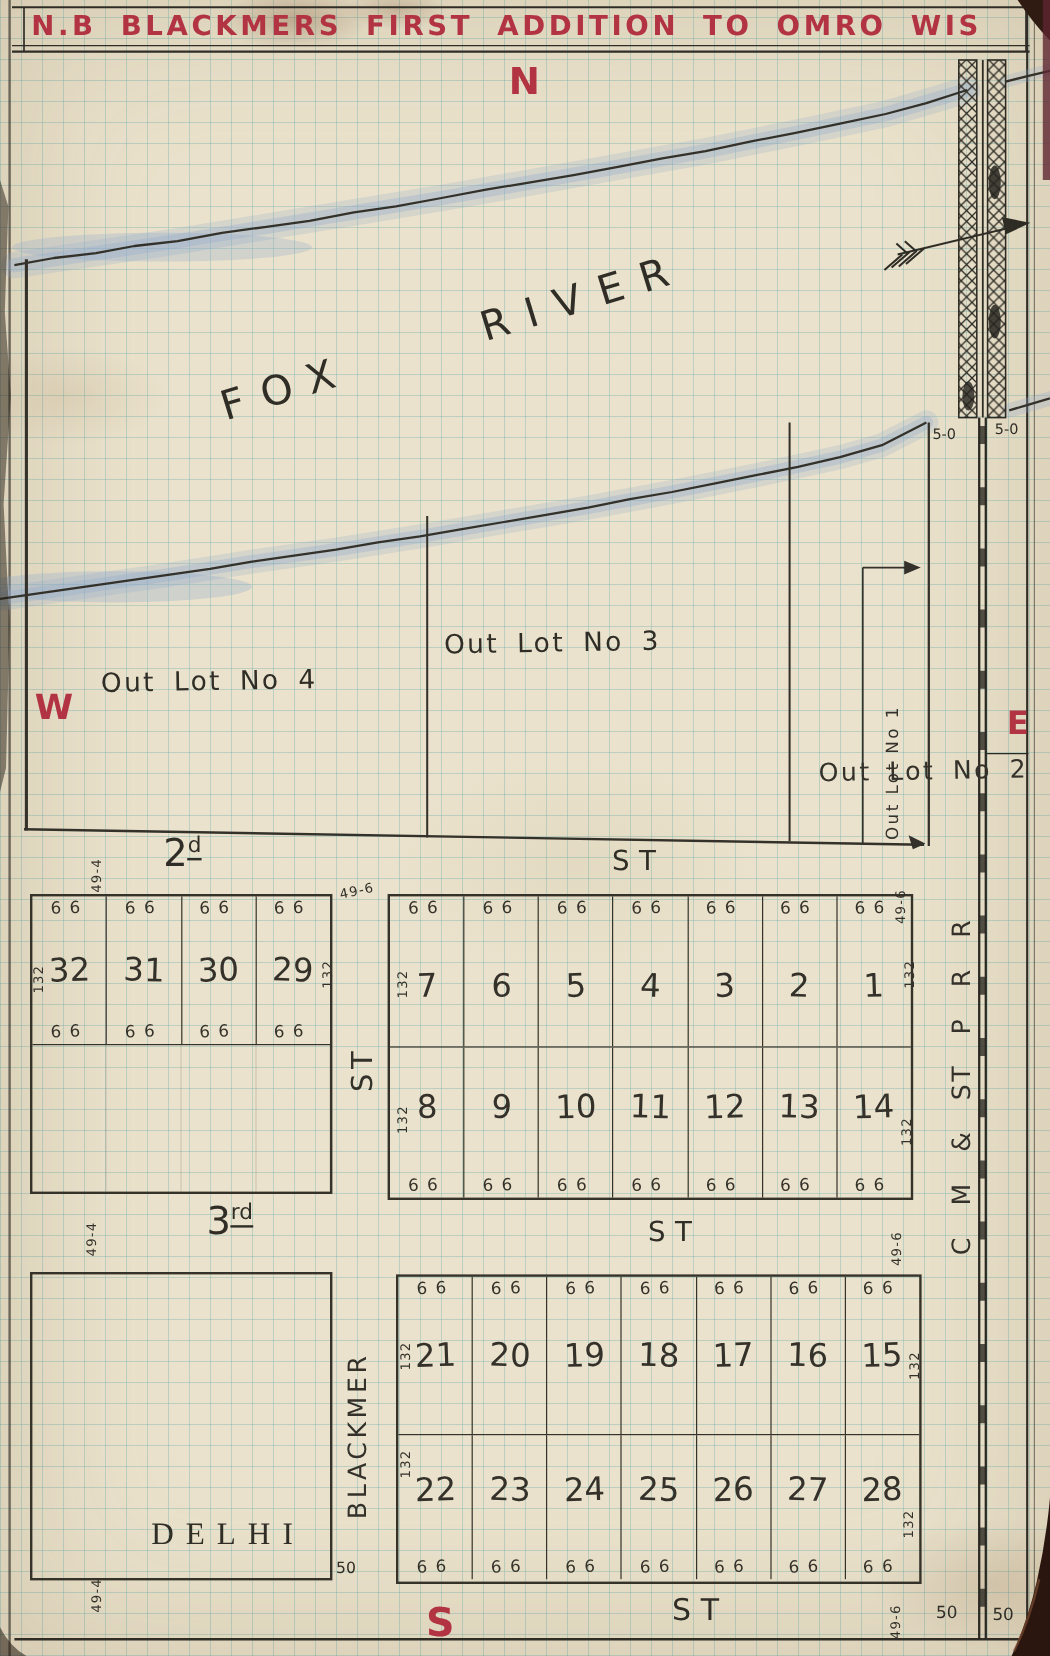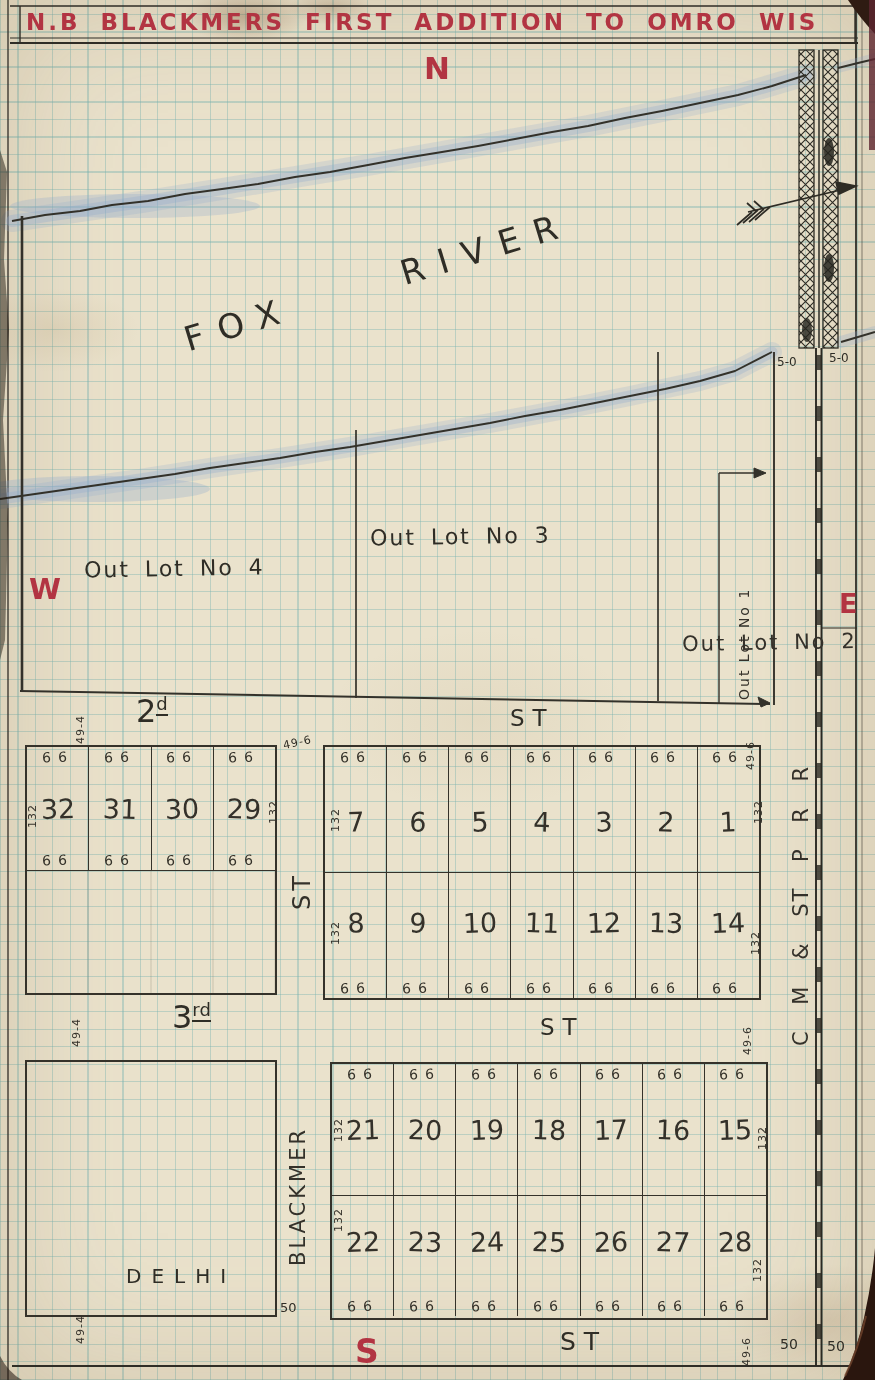--- a/index.html
+++ b/index.html
@@ -149,21 +149,21 @@
   <div class="lbl ink" style="left:136px;top:692px;font-size:32px;">
     <span>2</span><sup class="ord">d</sup>
   </div>
   <div class="lbl ink" style="left:510px;top:705px;font-size:23px;letter-spacing:8px;">ST</div>
 
   <div class="lbl ink" style="left:172px;top:998px;font-size:32px;">
     <span>3</span><sup class="ord">rd</sup>
   </div>
   <div class="lbl ink" style="left:540px;top:1014px;font-size:23px;letter-spacing:8px;">ST</div>
 
-  <div class="lbl ink" style="left:126px;top:1264px;font-size:20px;letter-spacing:10px;">DELHI</div>
+  <div class="lbl ink" style="left:126px;top:1264px;font-size:26px;letter-spacing:10px;font-family:Liberation Serif, serif;">DELHI</div>
   <div class="lbl ink" style="left:560px;top:1327px;font-size:25px;letter-spacing:8px;">ST</div>
 
   <div class="vt" style="left:288px;top:910px;font-size:24px;letter-spacing:4px;">ST</div>
   <div class="vt" style="left:286px;top:1266px;font-size:21px;letter-spacing:3px;">BLACKMER</div>
 
   <div class="vt" style="left:789px;top:1046px;font-size:21px;letter-spacing:2px;word-spacing:16px;">C M &amp; ST P R R</div>
 
   <div class="block" style="left:25px;top:745px;width:252px;height:250px;">
     <div class="lot-row" style="height:124px;border-bottom:1.8px solid #35322a;">
 

